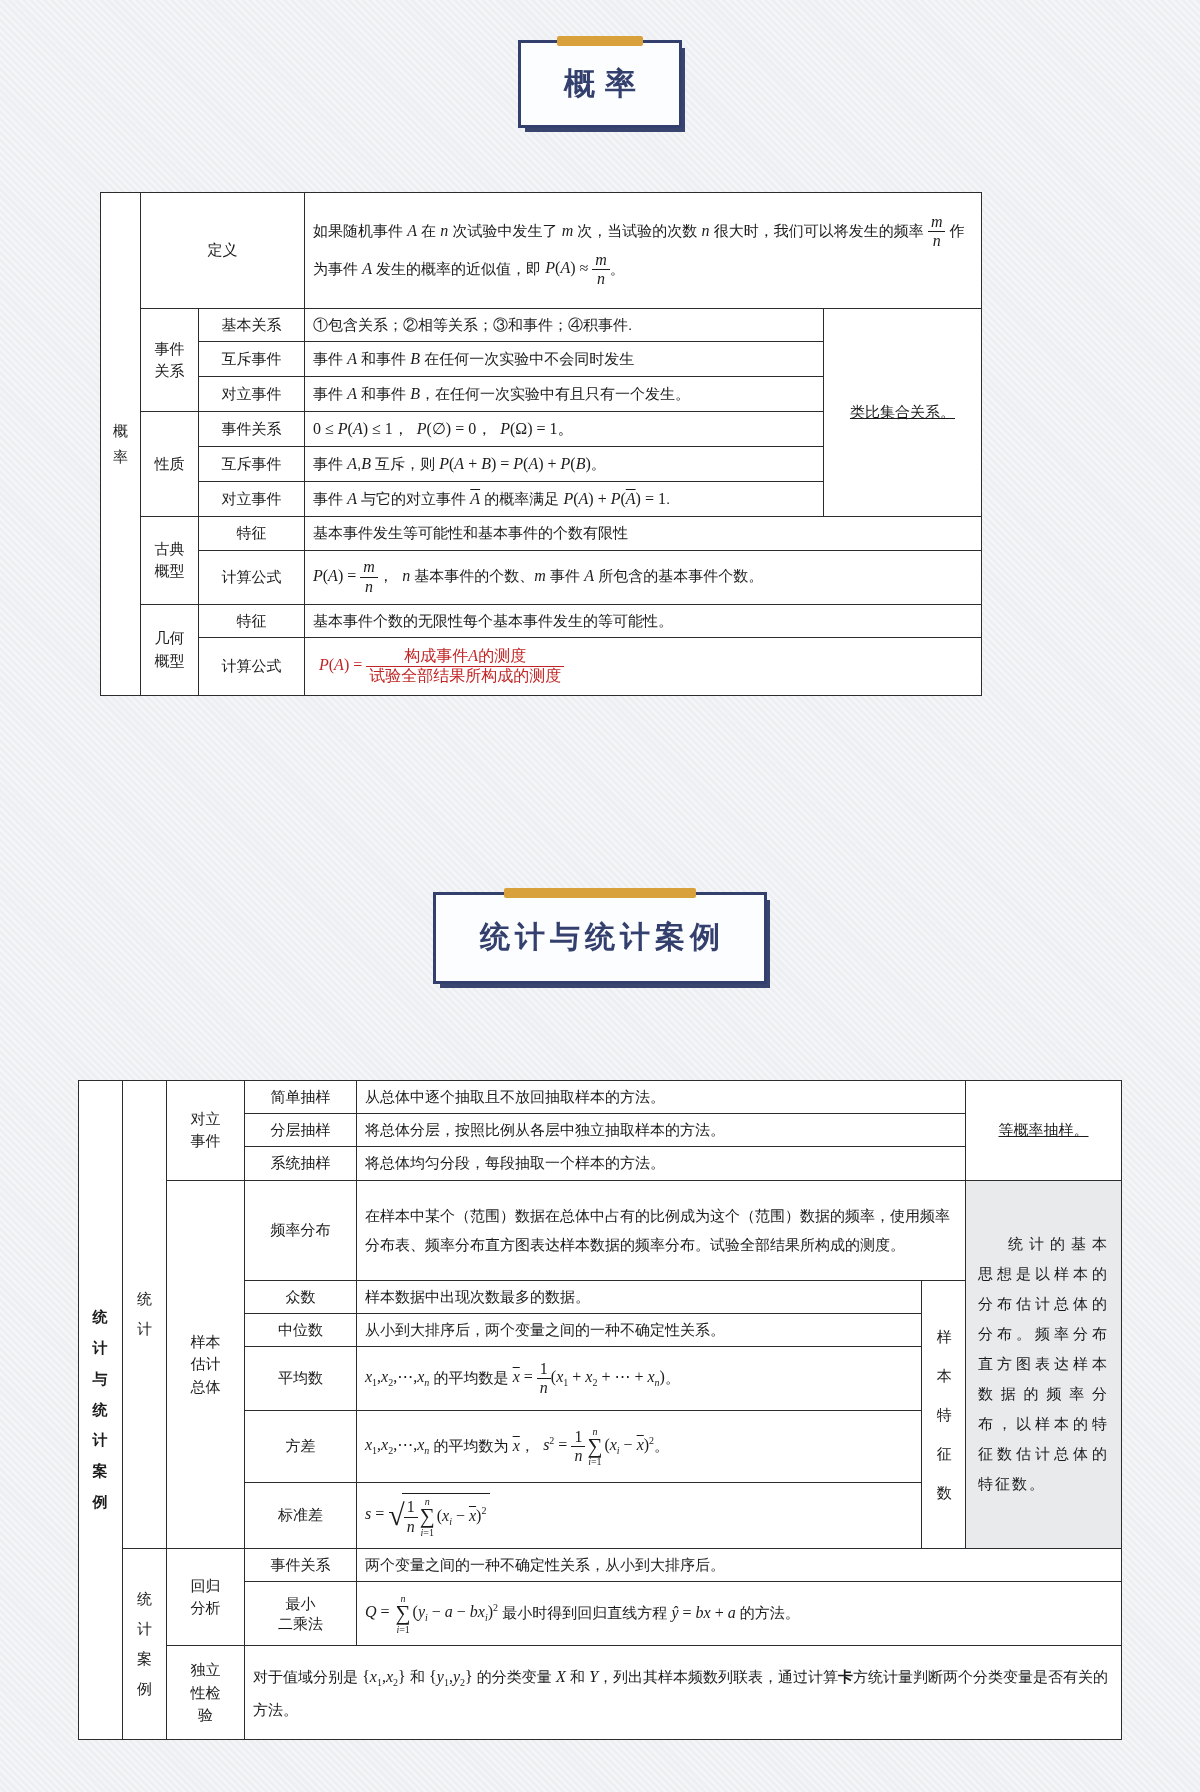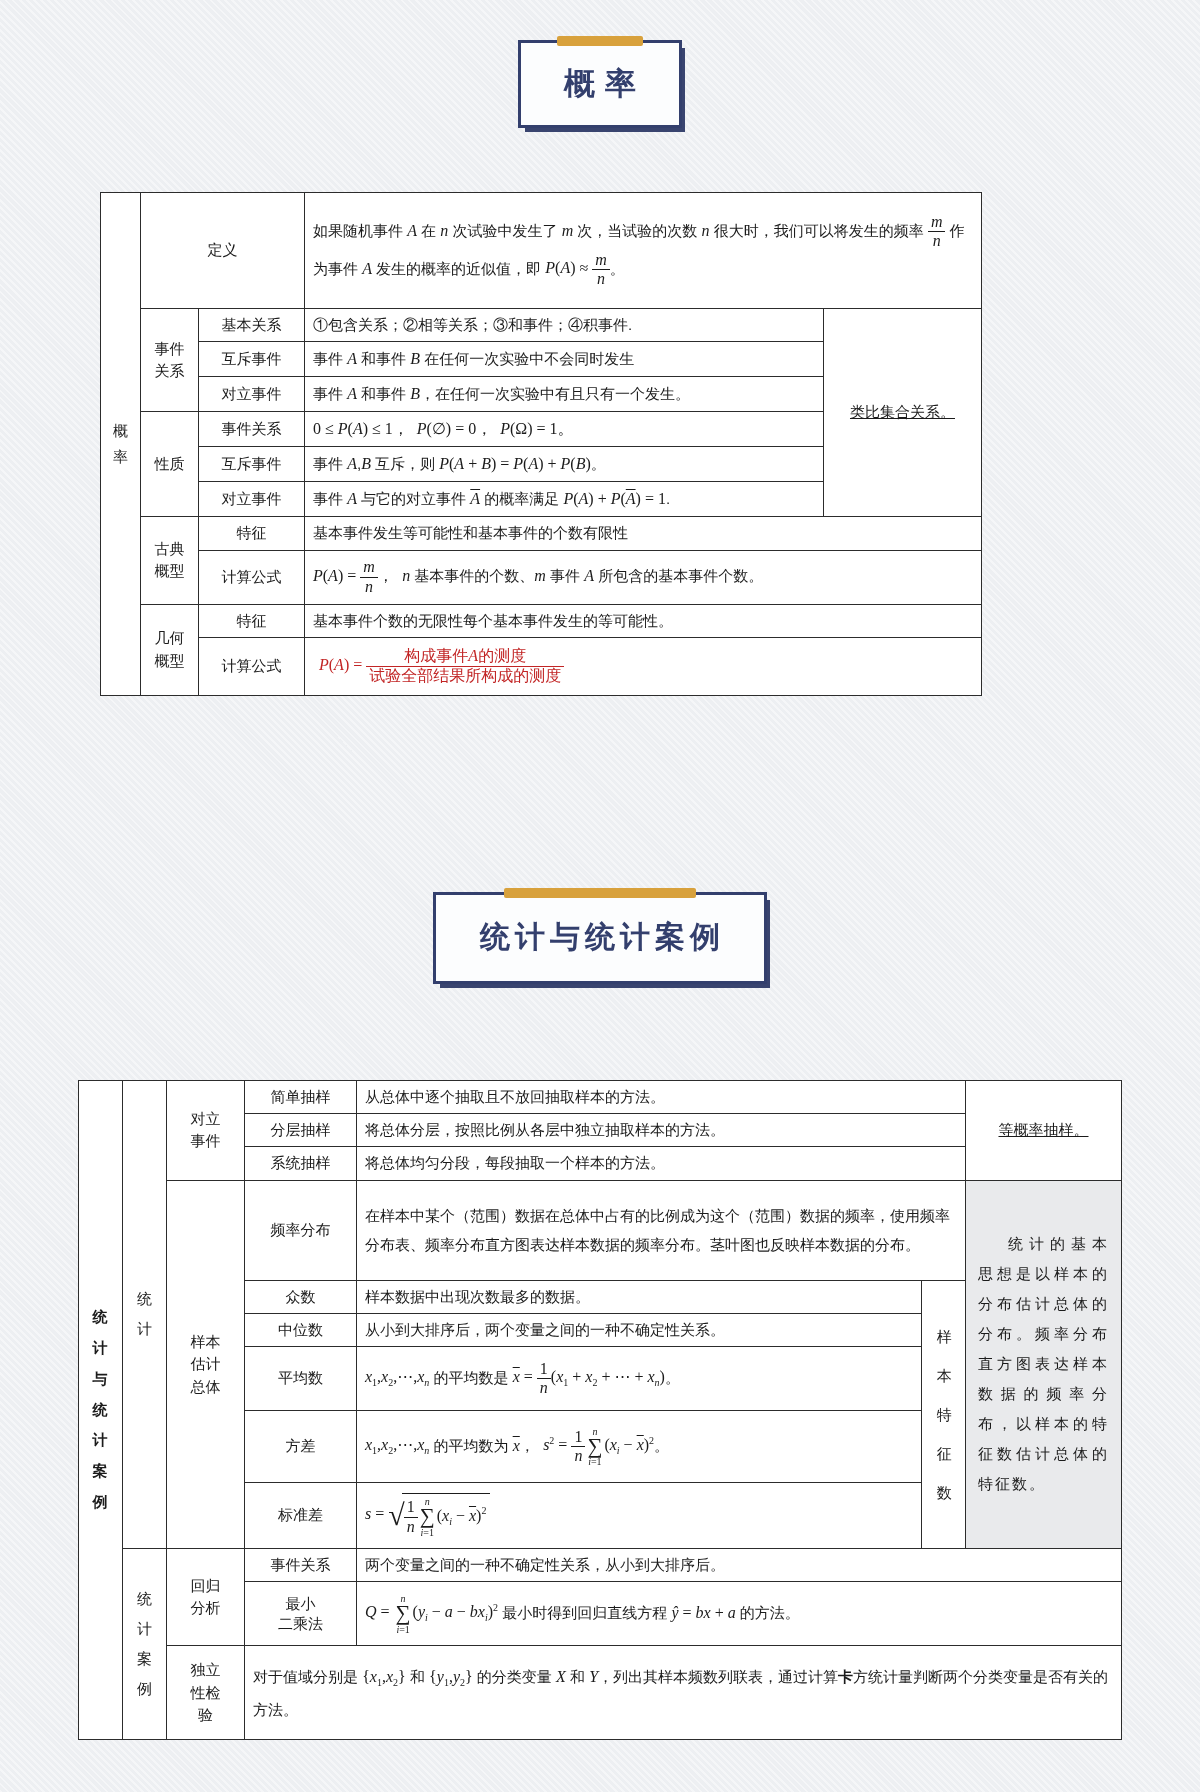--- a/index.html
+++ b/index.html
@@ -152,21 +152,21 @@
     <td class="lab">分层抽样</td>
     <td colspan="2" class="content">将总体分层，按照比例从各层中独立抽取样本的方法。</td>
   </tr>
   <tr style="height:30px">
     <td class="lab">系统抽样</td>
     <td colspan="2" class="content">将总体均匀分段，每段抽取一个样本的方法。</td>
   </tr>
   <tr style="height:100px">
     <td rowspan="6" class="lab v2"><div>样本估计总体</div></td>
     <td class="lab">频率分布</td>
-    <td colspan="2" class="content" style="line-height:1.95">在样本中某个（范围）数据在总体中占有的比例成为这个（范围）数据的频率，使用频率分布表、频率分布直方图表达样本数据的频率分布。茎叶图也反映样本数据的分布。</td>
+    <td colspan="2" class="content" style="line-height:1.95">在样本中某个（范围）数据在总体中占有的比例成为这个（范围）数据的频率，使用频率分布表、频率分布直方图表达样本数据的频率分布。试验全部结果所构成的测度。</td>
     <td rowspan="6" class="graycell">统计的基本思想是以样本的分布估计总体的分布。频率分布直方图表达样本数据的频率分布，以样本的特征数估计总体的特征数。</td>
   </tr>
   <tr style="height:28px">
     <td class="lab">众数</td>
     <td class="content">样本数据中出现次数最多的数据。</td>
     <td rowspan="5" class="lab vert feat"><div>样本特征数</div></td>
   </tr>
   <tr style="height:28px">
     <td class="lab">中位数</td>
     <td class="content">从小到大排序后，两个变量之间的一种不确定性关系。</td>

